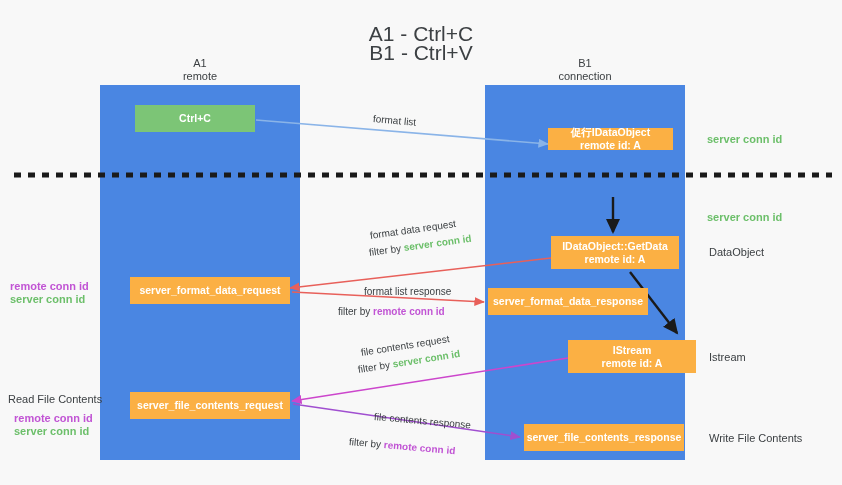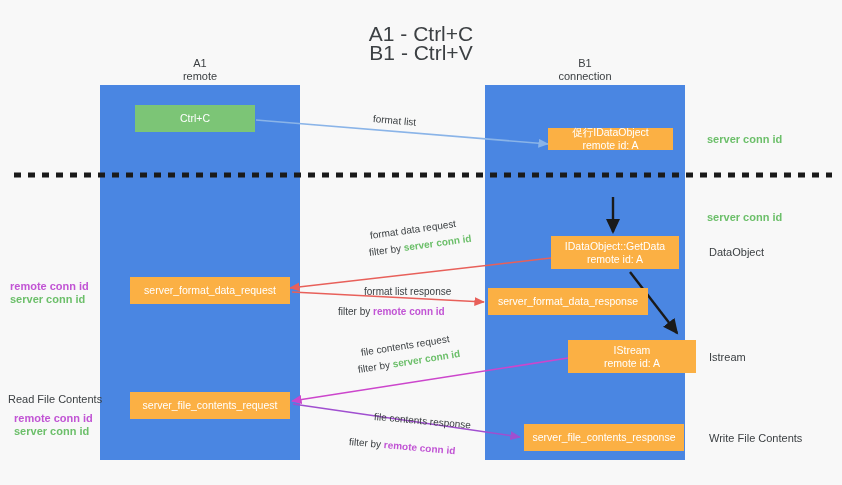--- a/index.html
+++ b/index.html
@@ -58,20 +58,21 @@
     display: flex;
     flex-direction: column;
     align-items: center;
     justify-content: center;
     color: #ffffff;
     font-size: 10.5px;
     line-height: 13px;
     text-align: center;
     white-space: pre-line;
     padding: 2px 4px;
+    font-weight: bold;
   }
   .box.green { background: #7cc576; }
   .box.orange { background: #fbb044; }
 
   
   .side-label {
     font-size: 11px;
     color: #3c4043;
     line-height: 14px;
   }

